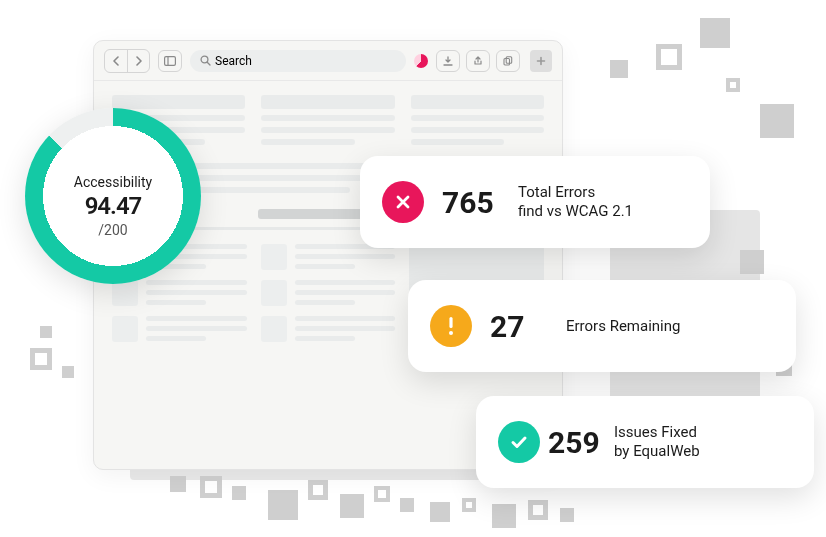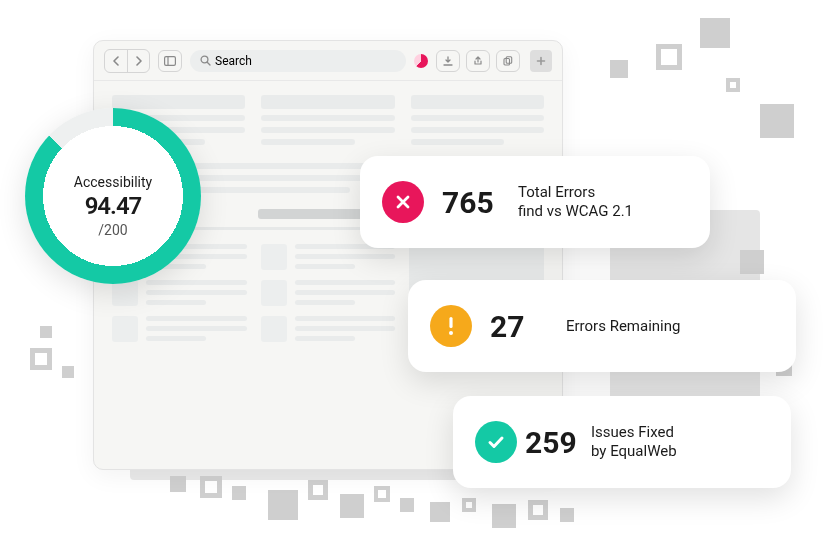--- a/index.html
+++ b/index.html
@@ -163,21 +163,21 @@
   .tile .num { font-size: 30px; font-weight: 700; color: #1b1b1b; min-width: 58px; }
   .tile .txt { font-size: 15px; line-height: 1.25; color: #1b1b1b; }
   .tile .txt .l2 { display: block; }
 
   .icon.red { background: #e8165b; }
   .icon.orange { background: #f6a91b; }
   .icon.green { background: #14c9a5; }
 
   .tile1 { left: 360px; top: 156px; width: 350px; }
   .tile2 { left: 408px; top: 280px; width: 388px; }
-  .tile3 { left: 453px; top: 396px; width: 338px; gap: 8px; }
+  .tile3 { left: 476px; top: 396px; width: 338px; gap: 8px; }
 
   svg { display: block; }
 </style>
 </head>
 <body>
 
 <div class="deco-sq" style="left:700px; top:18px; width:30px; height:30px;"></div>
 <div class="deco-sq hollow" style="left:656px; top:44px; width:26px; height:26px;"></div>
 <div class="deco-sq" style="left:610px; top:60px; width:18px; height:18px;"></div>
 <div class="deco-sq hollow" style="left:726px; top:78px; width:14px; height:14px; border-width:4px;"></div>

